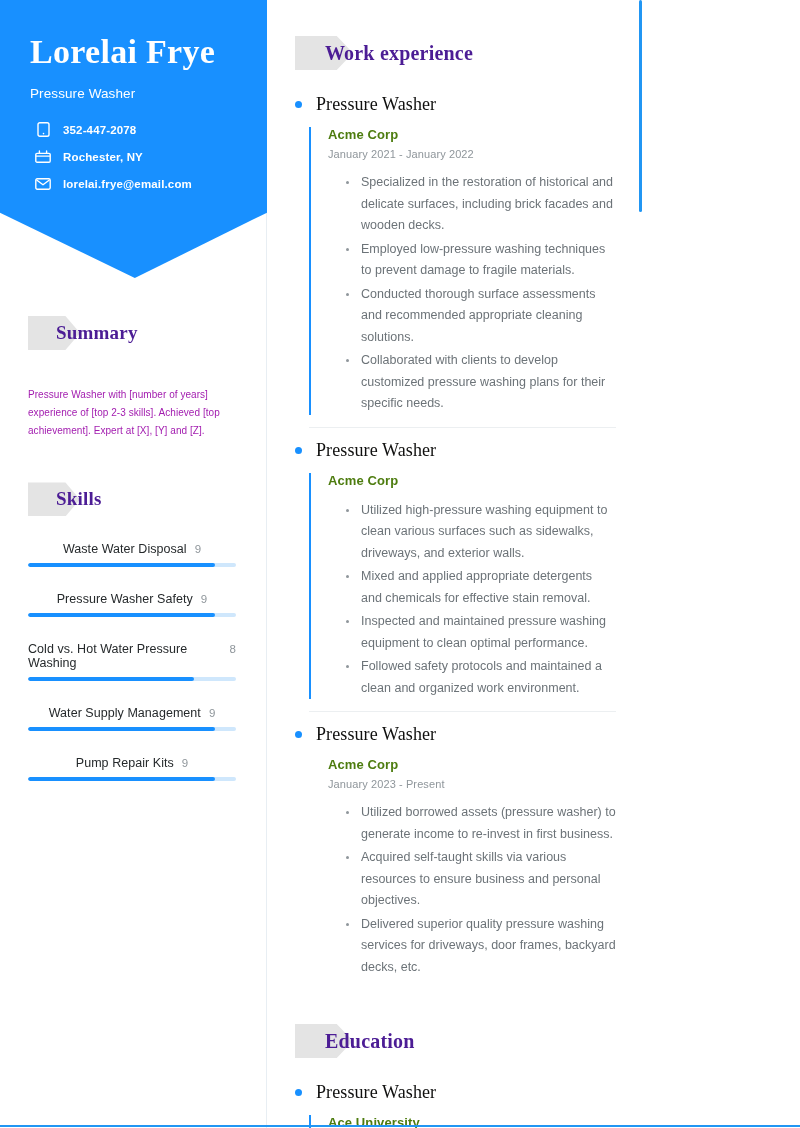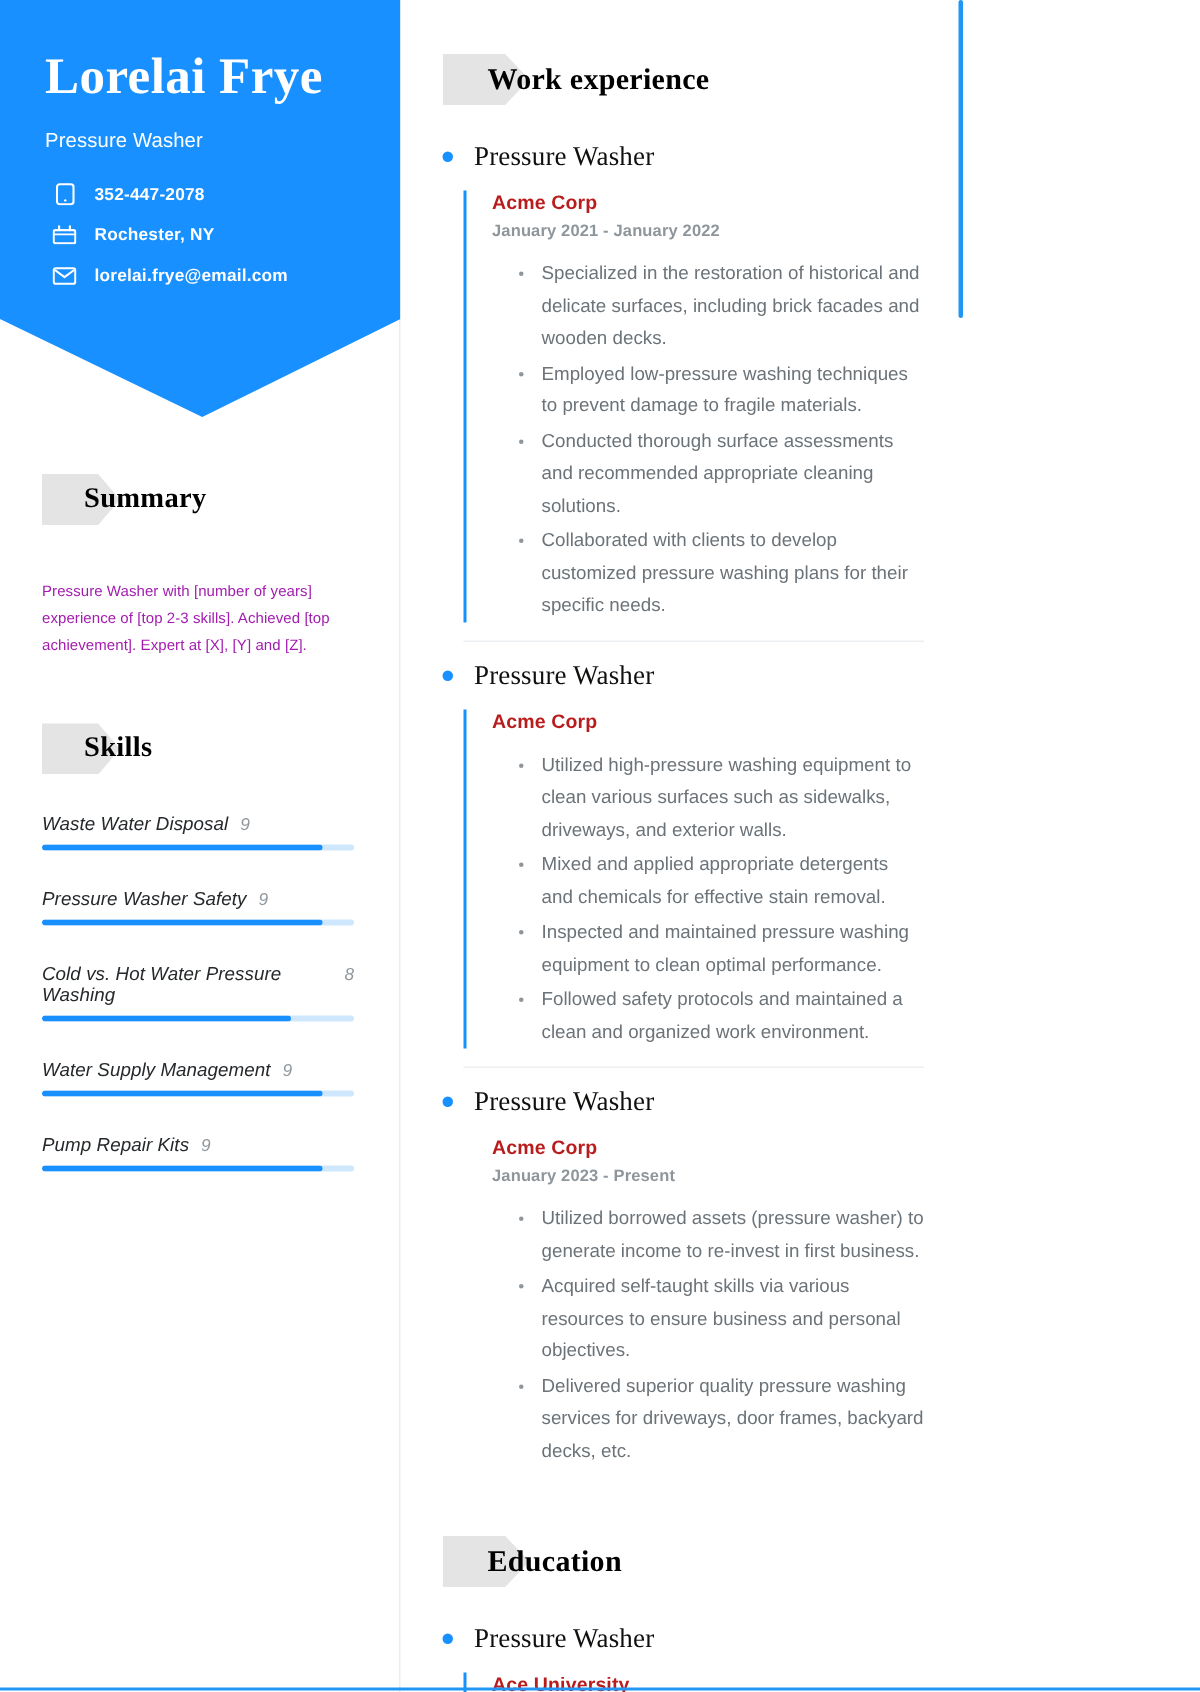--- a/index.html
+++ b/index.html
@@ -100,21 +100,21 @@
     height: 34px;
     background: #e4e4e4;
     -webkit-clip-path: polygon(0 0, 72% 0, 100% 50%, 72% 100%, 0 100%);
     clip-path: polygon(0 0, 72% 0, 100% 50%, 72% 100%, 0 100%);
   }
   .sec-title {
     position: relative;
     font-family: "Liberation Serif", serif;
     font-weight: bold;
     font-size: 19px;
-    color: #000000;
+    color: #4c1d95;
     letter-spacing: 0.2px;
     padding-left: 28px;
   }
 
   .sidebar-body { padding: 0 30px 0 28px; }
 
   .sec-block-summary { margin-top: 38px; }
 
   .summary-text {
     margin-top: 36px;
@@ -126,23 +126,22 @@
 
   .sec-block-skills { margin-top: 43px; }
 
   .skills-list { margin-top: 26px; }
 
   .skill-item { margin-bottom: 25px; }
 
   .skill-row {
     display: flex;
     align-items: baseline;
-    justify-content: flex-start;
+    justify-content: center;
     margin-bottom: 7px;
-    font-style: italic;
   }
   .skill-name {
     font-size: 12.5px;
     color: #25292b;
     letter-spacing: 0.05px;
   }
   .skill-score {
     font-size: 11.5px;
     color: #8f969b;
     margin-left: 8px;
@@ -206,29 +205,28 @@
     padding-left: 17px;
     border-left: 2px solid #1890ff;
   }
   .entry-body.no-rule {
     border-left: 2px solid transparent;
   }
 
   .org-name {
     font-size: 13px;
     font-weight: bold;
-    color: #b91c1c;
+    color: #4d7c0f;
     letter-spacing: 0.1px;
     margin-bottom: 6px;
   }
   .entry-dates {
     font-size: 11px;
     color: #8f969b;
     letter-spacing: 0.1px;
-    font-weight: bold;
   }
 
   .bullets {
     margin: 12px 0 0 18px;
     padding: 0;
     list-style: none;
   }
   .bullets li {
     position: relative;
     font-size: 12.5px;

